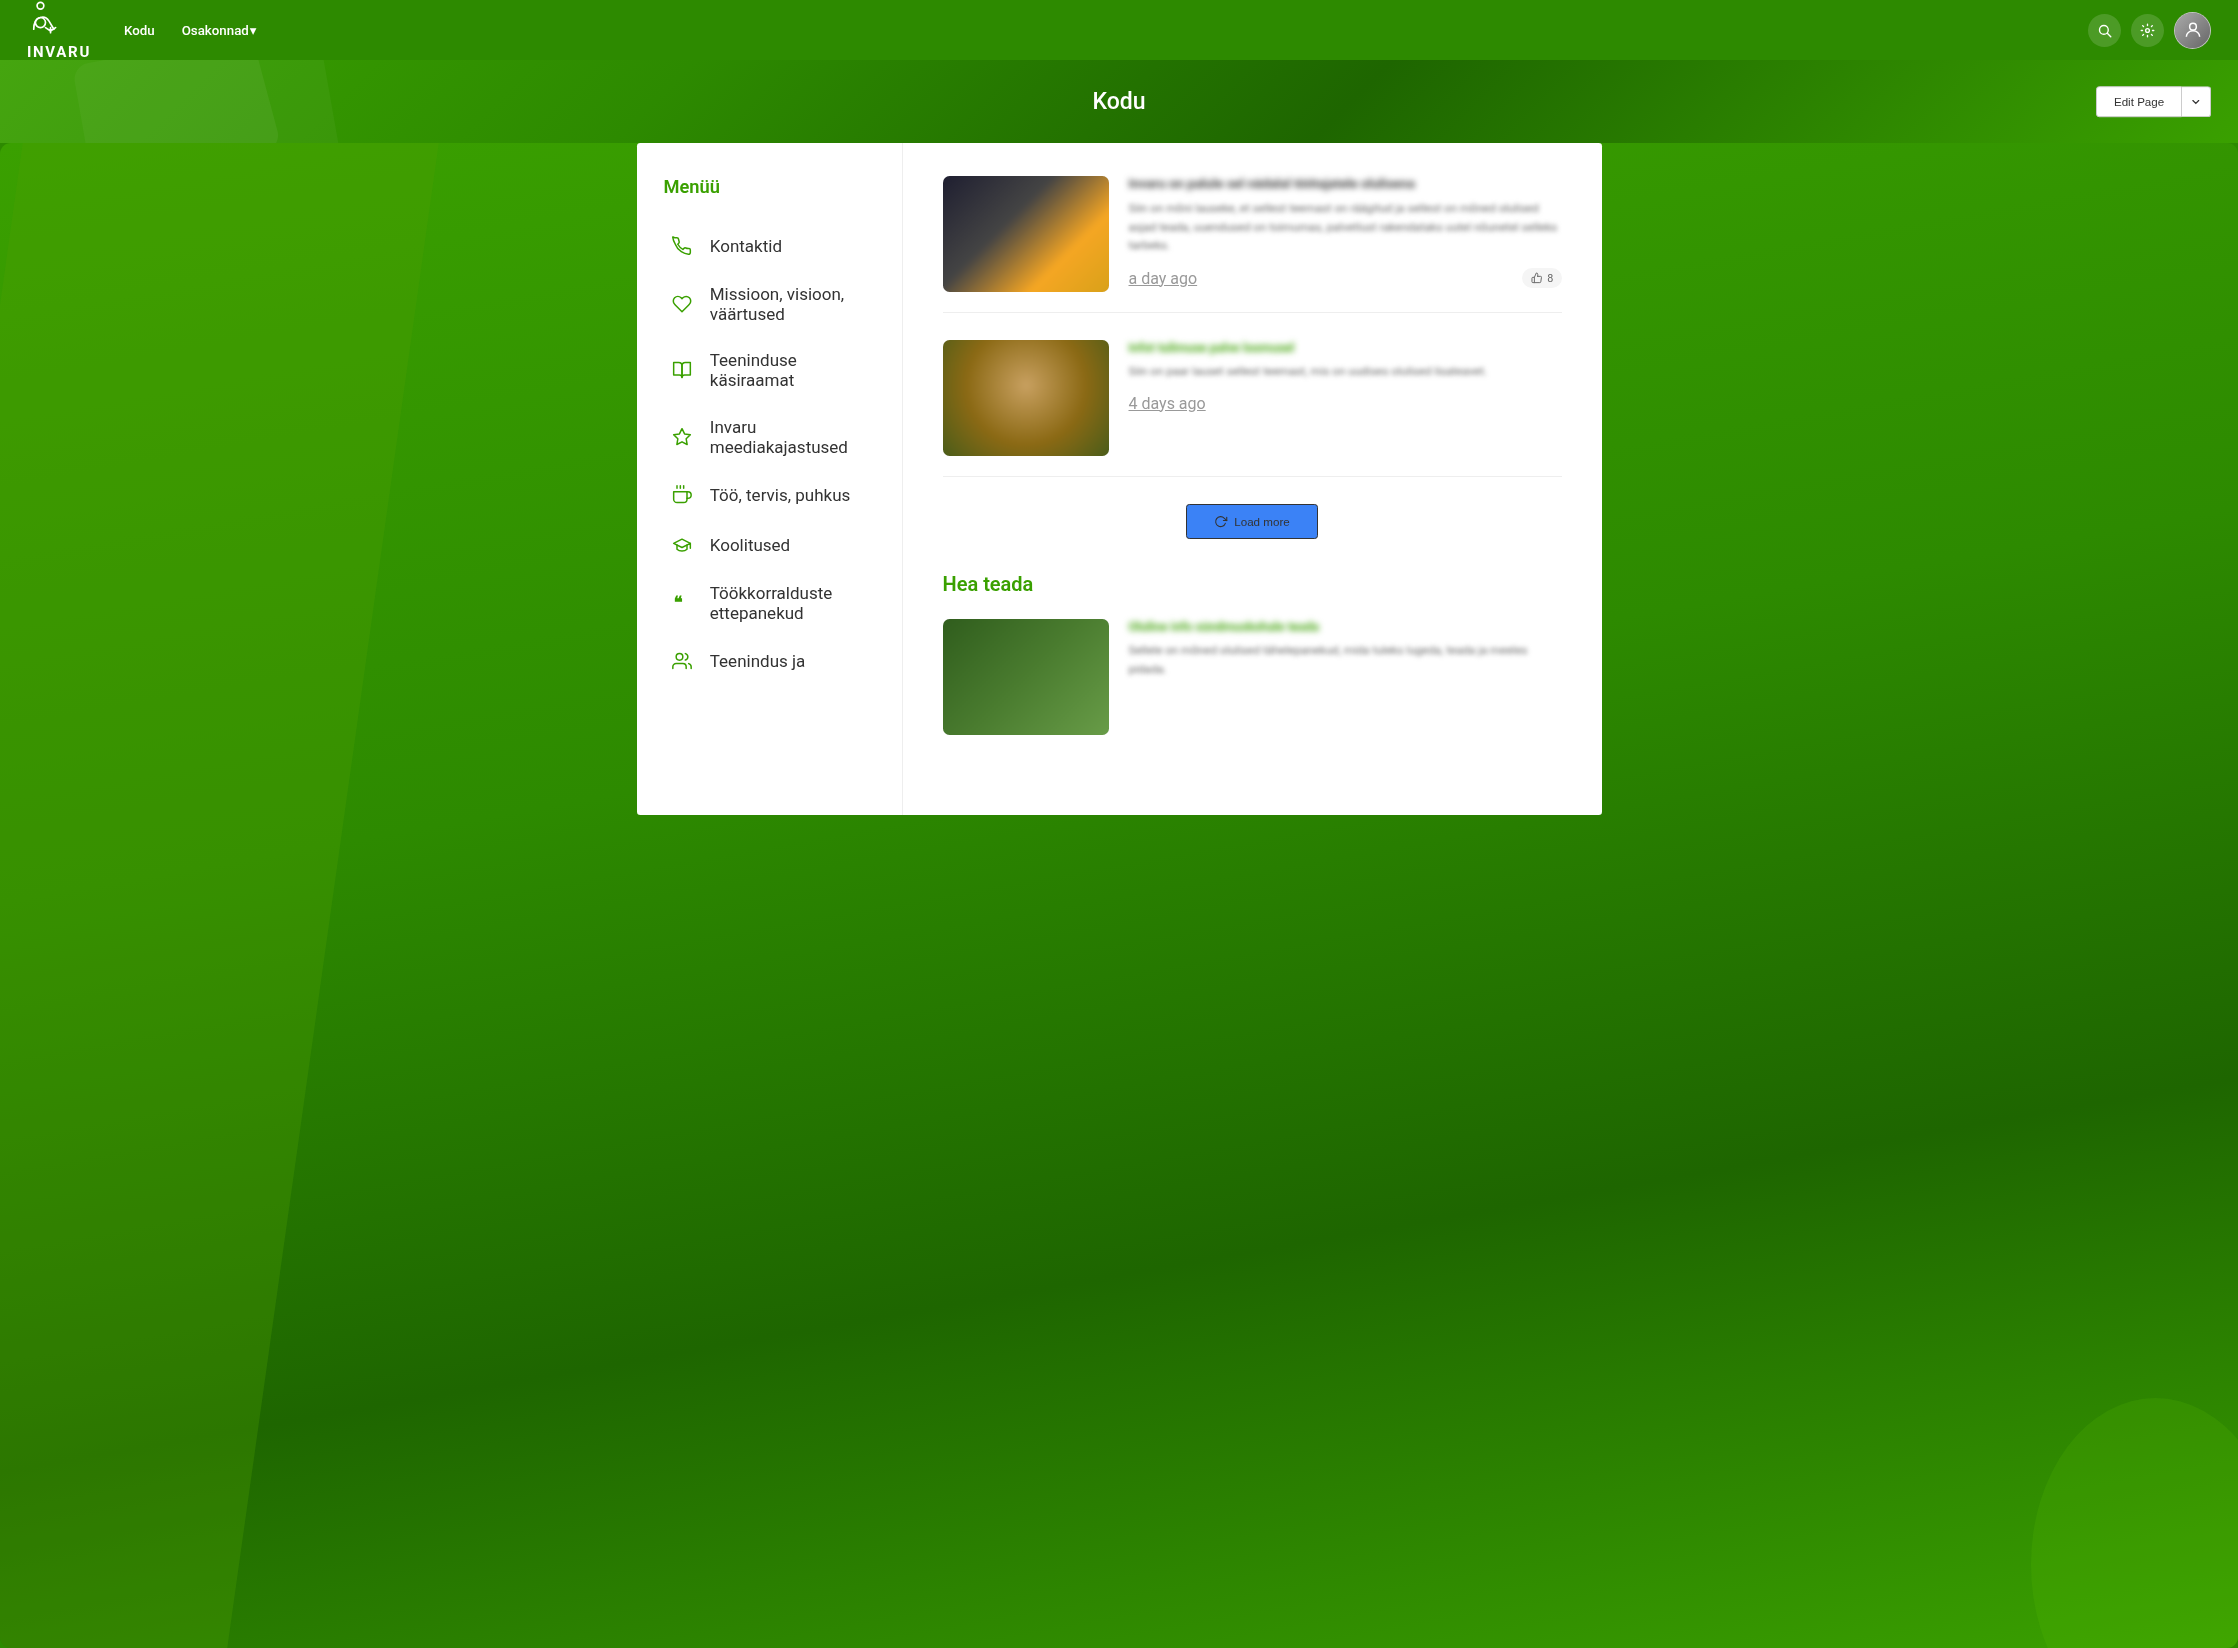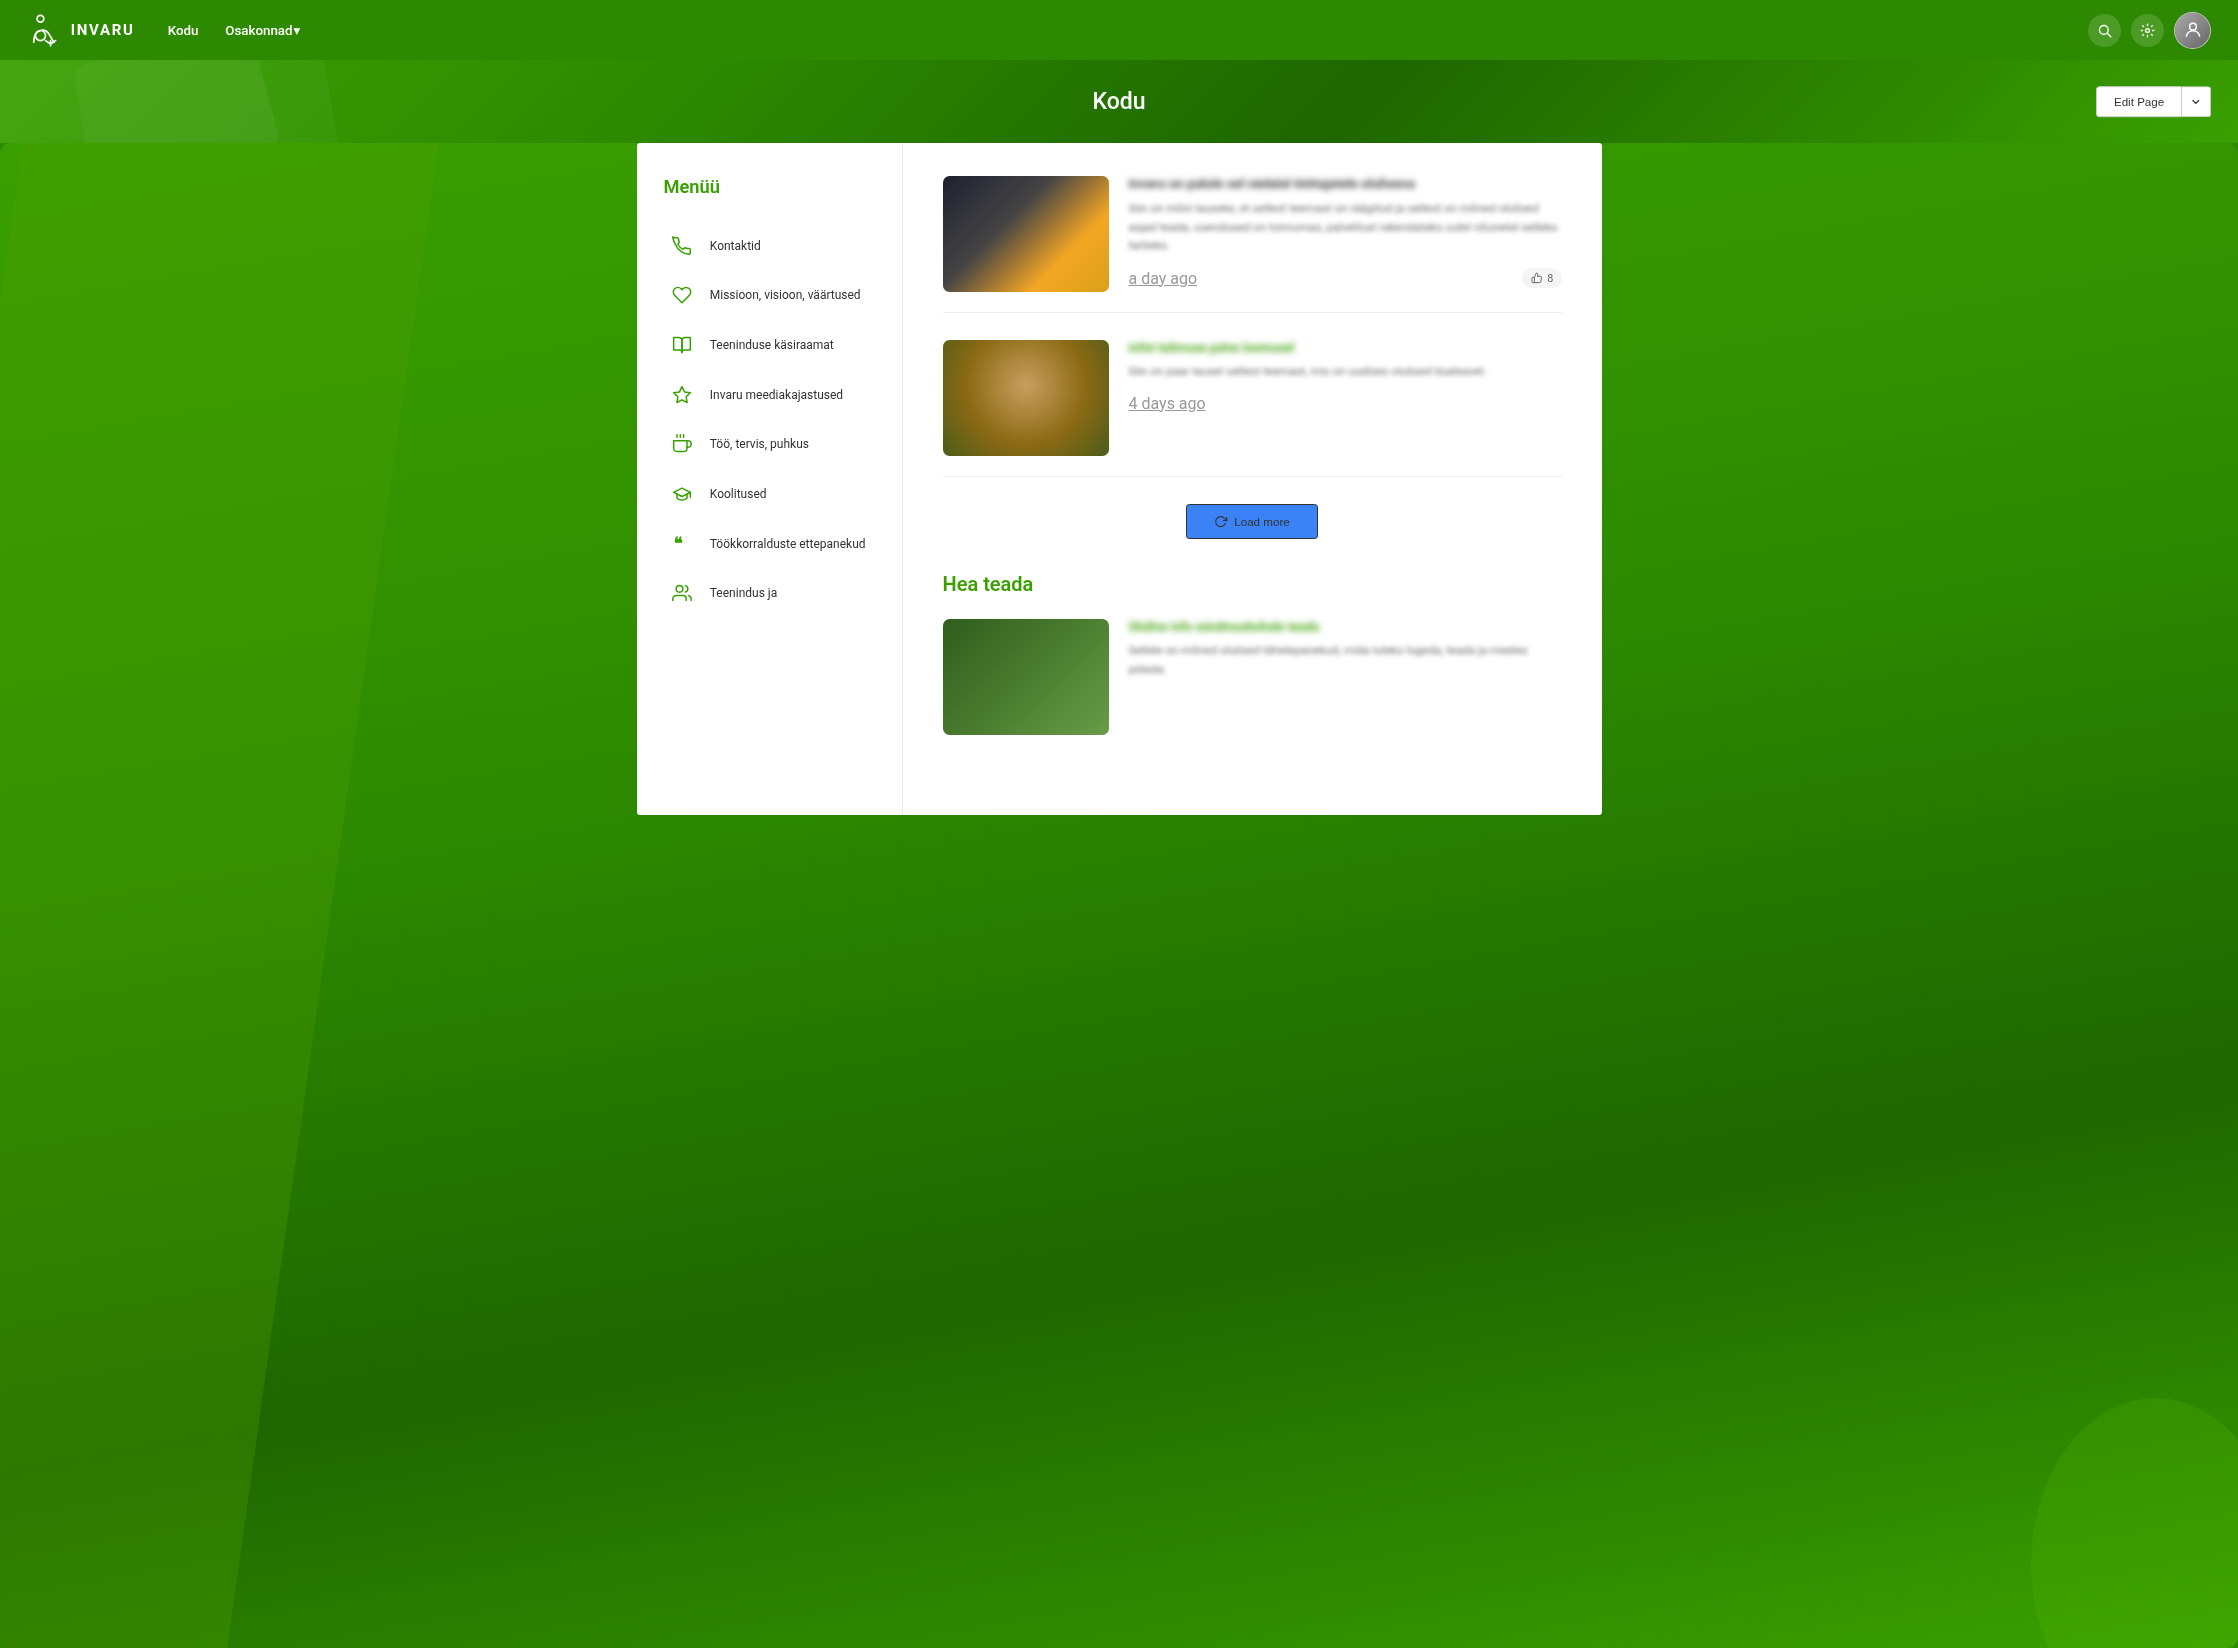--- a/index.html
+++ b/index.html
@@ -15,23 +15,23 @@
       background: #2d8a00;
       display: flex;
       align-items: center;
       padding: 0 27px;
       height: 60px;
       position: relative;
       z-index: 10;
     }
     .logo-area {
       display: flex;
-      align-items: center;
       gap: 6.7px;
       margin-right: 33px;
+      flex-direction: column;
     }
     .logo-icon {
       width: 37px;
       height: 37px;
     }
     .logo-text {
       color: white;
       font-size: 15px;
       font-weight: 700;
       letter-spacing: 1.7px;
@@ -245,21 +245,21 @@
     .menu-icon svg {
       width: 20px;
       height: 20px;
       fill: none;
       stroke: #3aa000;
       stroke-width: 1.8;
       stroke-linecap: round;
       stroke-linejoin: round;
     }
     .menu-label {
-      font-size: 12px;
+      font-size: 17px;
       color: #333;
       font-weight: 400;
     }
 
     
     .main-content {
       flex: 1;
       padding: 33px 40px;
     }
 

